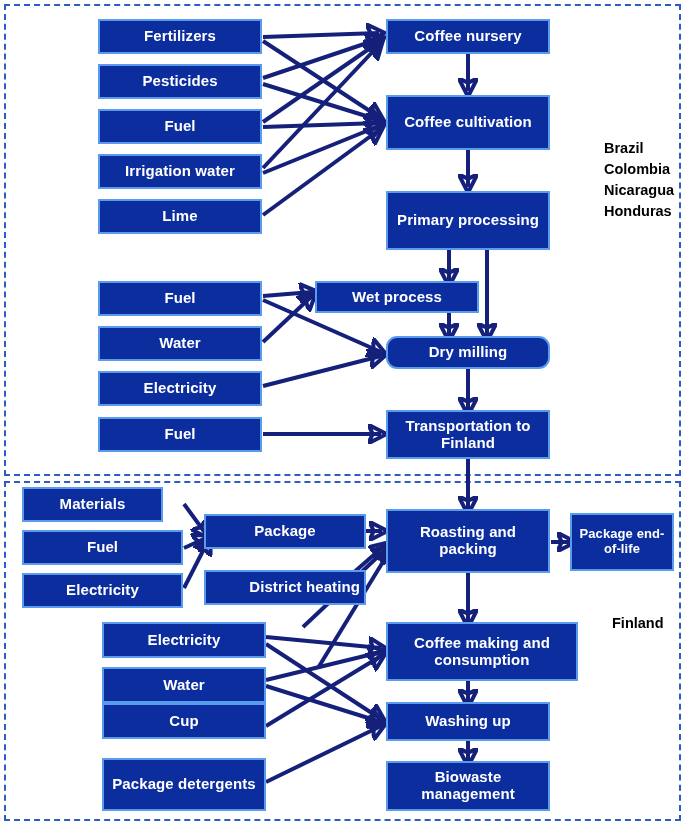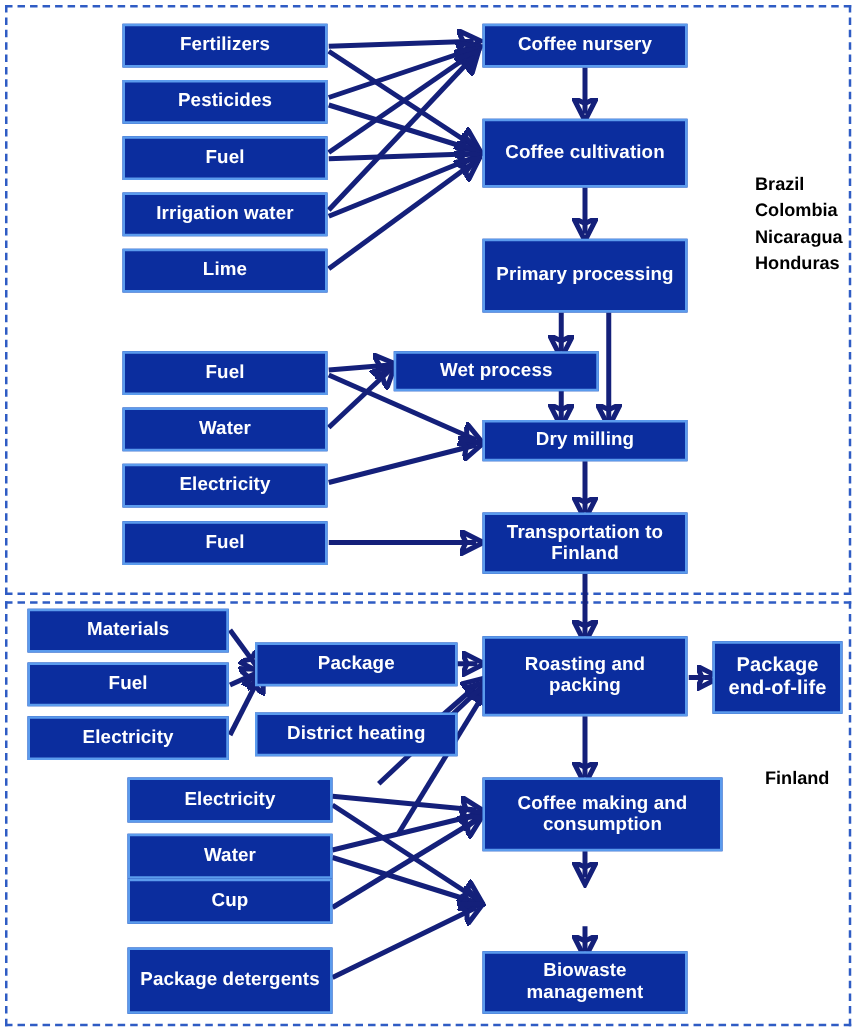--- a/index.html
+++ b/index.html
@@ -200,71 +200,74 @@
   <div class="node" style="left:98px;  top:371px; width:164px; height:35px; font-size:15px;">
     <span>Electricity</span>
   </div>
   <div class="node" style="left:98px;  top:417px; width:164px; height:35px; font-size:15px;">
     <span>Fuel</span>
   </div>
 
   <div class="node" style="left:315px; top:281px; width:164px; height:32px; font-size:15px;">
     <span>Wet process</span>
   </div>
-  <div class="node" style="left:386px; top:336px; width:164px; height:33px; font-size:15px;">
+  <div class="node" style="left:386px; top:336px; width:164px; height:33px; font-size:15px;border-radius:11px;">
     <span>Dry milling</span>
   </div>
   <div class="node" style="left:386px; top:410px; width:164px; height:49px; font-size:15px;">
     <span>Transportation to Finland</span>
   </div>
 
   <div class="region-label" style="left:588px; top:138px;margin-left:16px;">Brazil
 Colombia
 Nicaragua
 Honduras</div>
 
-  <div class="node" style="left:22px;  top:487px; width:161px; height:35px; font-size:15px;">
+  <div class="node" style="left:22px;  top:487px; width:141px; height:35px; font-size:15px;">
     <span>Materials</span>
   </div>
   <div class="node" style="left:22px;  top:530px; width:161px; height:35px; font-size:15px;">
     <span>Fuel</span>
   </div>
   <div class="node" style="left:22px;  top:573px; width:161px; height:35px; font-size:15px;">
     <span>Electricity</span>
   </div>
 
   <div class="node" style="left:204px; top:514px; width:162px; height:35px; font-size:15px;">
     <span>Package</span>
   </div>
-  <div class="node" style="left:204px; top:570px; width:162px; height:35px; font-size:15px;">
+  <div class="node" style="left:204px; top:570px; width:162px; height:35px; font-size:15px;text-align:right;">
     <span>District heating</span>
   </div>
 
   <div class="node" style="left:386px; top:509px; width:164px; height:64px; font-size:15px;">
     <span>Roasting and packing</span>
   </div>
-  <div class="node" style="left:570px; top:513px; width:104px; height:58px; font-size:16px;">
+  <div class="node" style="left:570px; top:513px; width:104px; height:58px; font-size:13px;">
     <span>Package end-of-life</span>
   </div>
 
   <div class="node" style="left:102px; top:622px; width:164px; height:36px; font-size:15px;">
     <span>Electricity</span>
   </div>
   <div class="node" style="left:102px; top:667px; width:164px; height:36px; font-size:15px;">
     <span>Water</span>
   </div>
   <div class="node" style="left:102px; top:703px; width:164px; height:36px; font-size:15px;">
     <span>Cup</span>
   </div>
   <div class="node" style="left:102px; top:758px; width:164px; height:53px; font-size:15px;">
     <span>Package detergents</span>
   </div>
 
   <div class="node" style="left:386px; top:622px; width:192px; height:59px; font-size:15px;">
     <span>Coffee making and consumption</span>
   </div>
+  <div class="node" style="left:386px; top:702px; width:164px; height:39px; font-size:15px;">
+    <span>Washing up</span>
+  </div>
   <div class="node" style="left:386px; top:761px; width:164px; height:50px; font-size:15px;">
     <span>Biowaste management</span>
   </div>
 
   <div class="region-label" style="left:612px; top:613px;">Finland</div>
 
 </div>
 
 </body></html>

